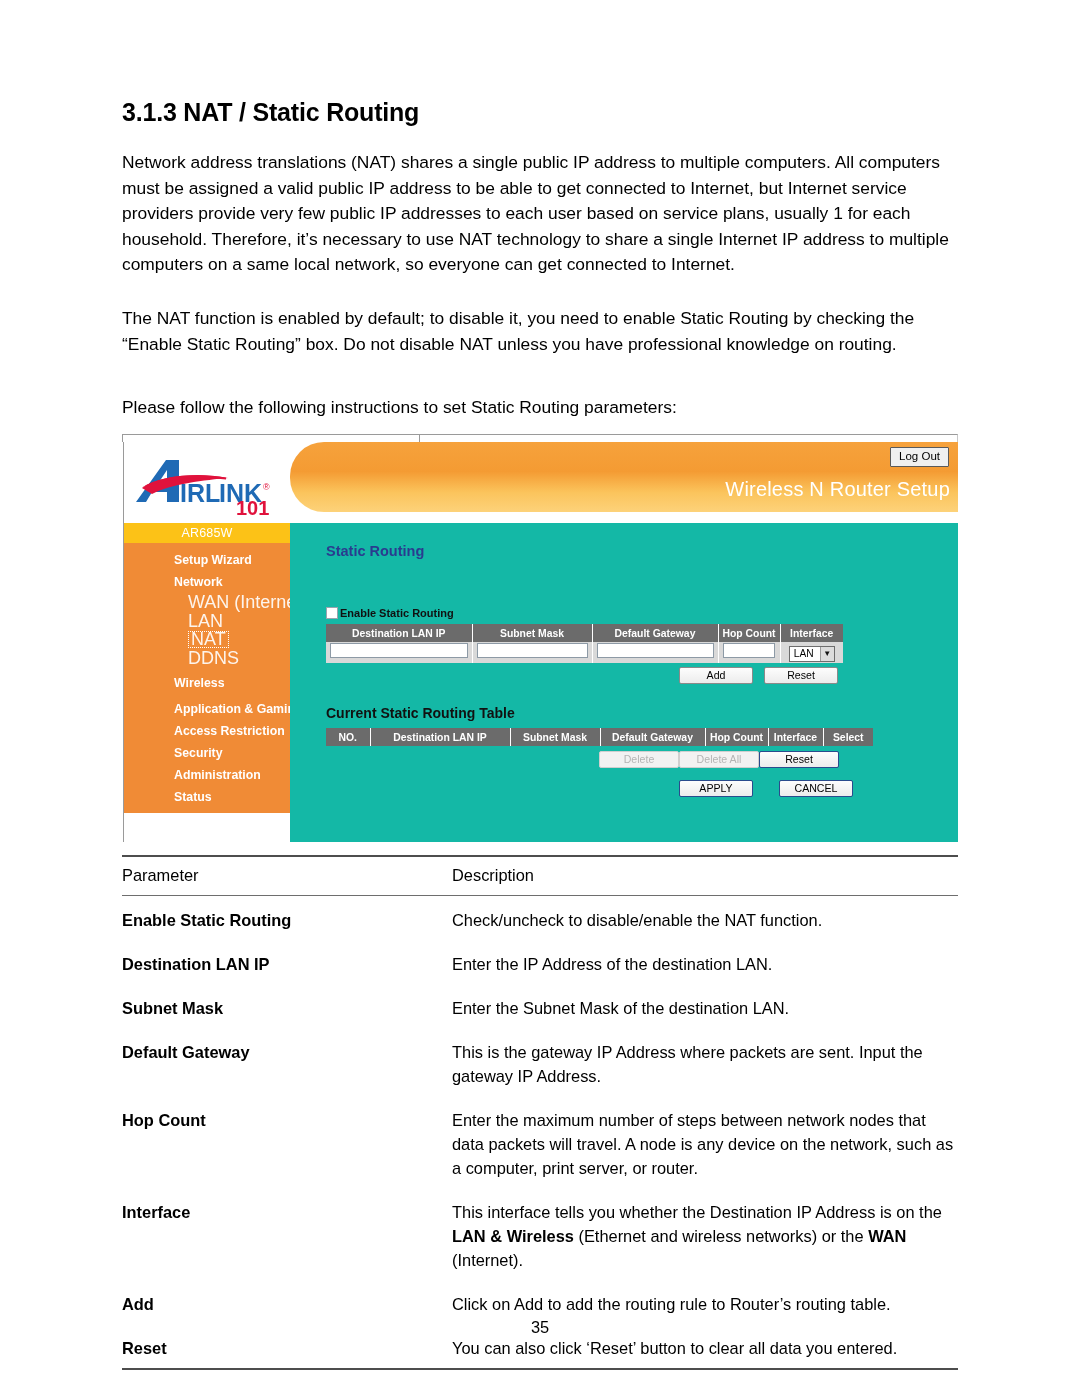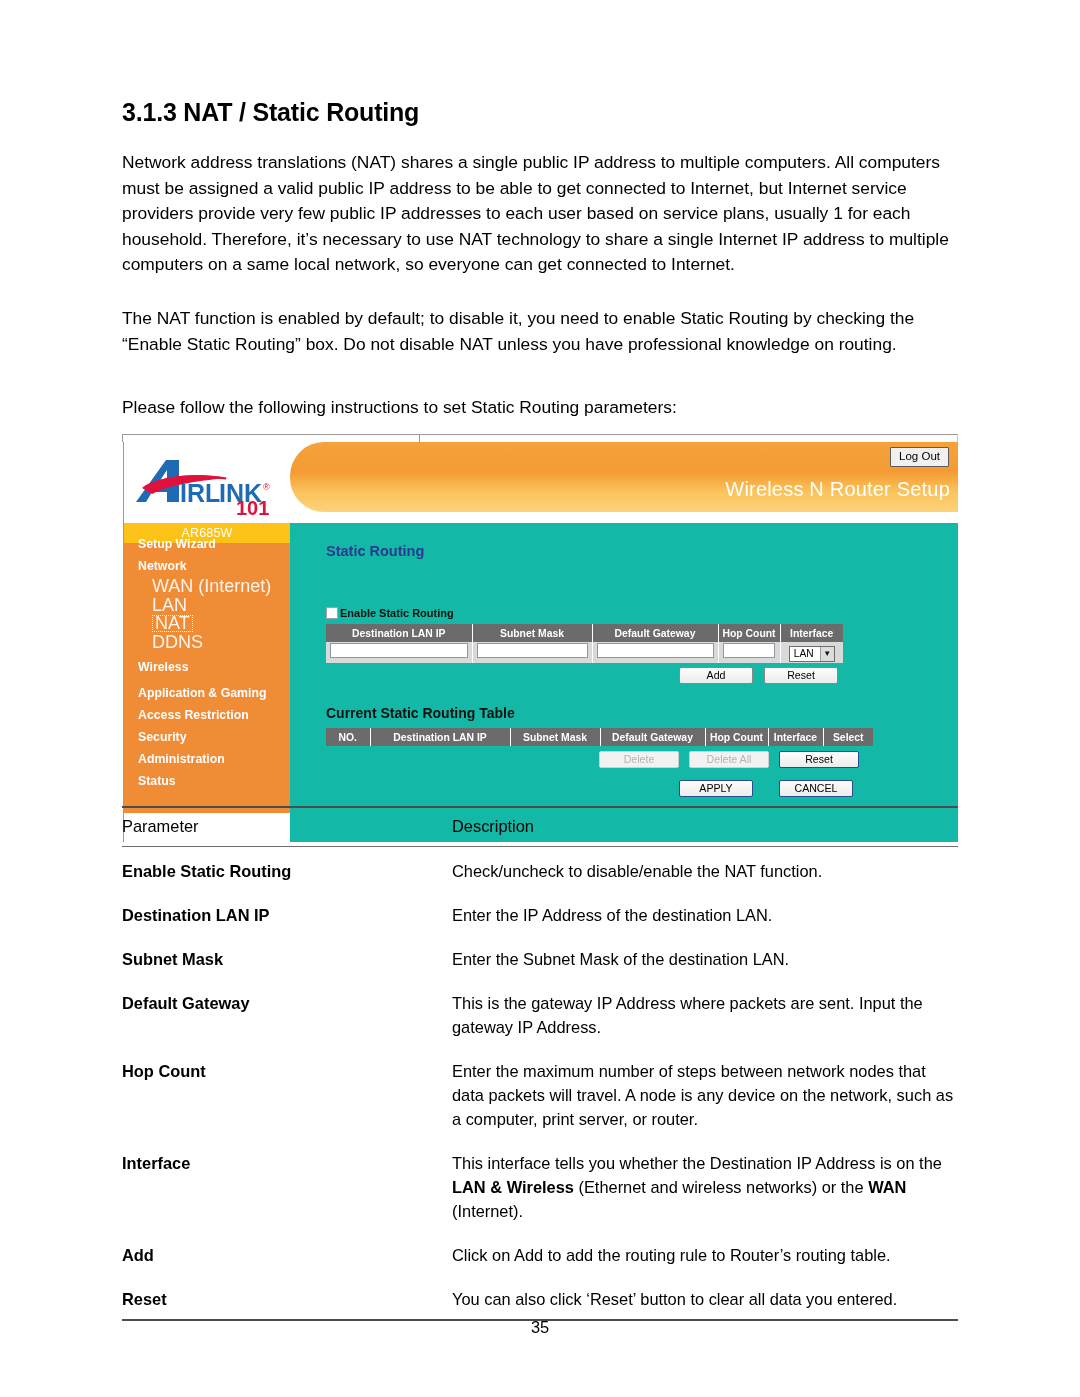--- a/index.html
+++ b/index.html
@@ -91,21 +91,21 @@
   .sidebar {
     position: absolute; left: 0; top: 81px; width: 166px; height: 290px;
     background: #f08b36;
   }
   .model-badge {
     position: absolute; left: 0; top: 0; width: 166px; height: 20px;
     background: #fcc217; color: #ffffff;
     font-size: 12.5px; text-align: center; line-height: 20px;
     letter-spacing: 0.2px;
   }
-  .nav { position: absolute; left: 0; top: 10px; width: 156px; }
+  .nav { position: absolute; left: 0; top: 26px; width: 156px; padding-left: 36px; }
   .nav-item {
     color: #ffffff; font-size: 12.3px; font-weight: bold;
     padding: 0 0 0 14px; line-height: 22px; white-space: nowrap;
     cursor: pointer;
   }
   .nav-item.sub {
     font-weight: normal; font-size: 18px; padding-left: 28px;
     line-height: 19px; color: #fdf4ec;
   }
   .nav-item.sub.active {
@@ -205,26 +205,26 @@
     width: 517px; border-collapse: collapse; table-layout: fixed;
   }
   .ttable th {
     background: #6b6b6b; color: #ffffff;
     font-size: 10.4px; font-weight: bold;
     height: 18px; text-align: center;
     border-right: 1px solid #ffffff; padding: 0;
   }
   .ttable th:last-child { border-right: none; }
 
-  .btnrow-2 { position: absolute; left: 309px; top: 228px; display: flex; gap: 10px; }
+  .btnrow-2 { position: absolute; left: 309px; top: 228px; display: flex; }
   .btnrow-3 { position: absolute; left: 389px; top: 257px; display: flex; gap: 26px; }
 
   
   .ptable {
-    position: absolute; left: 122px; top: 806px; width: 836px;
+    position: absolute; left: 122px; top: 855px; width: 836px;
   }
   .rule-top { border-top: 2px solid #4d4d4d; }
   .rule-mid { border-top: 1px solid #6e6e6e; }
   .rule-bot { border-top: 2px solid #4d4d4d; }
 
   .ptable table { width: 100%; border-collapse: collapse; table-layout: fixed; }
   .ptable col.c1 { width: 330px; }
   .ptable col.c2 { width: 506px; }
   .ptable td {
     vertical-align: top; padding: 0 0 0 0;

